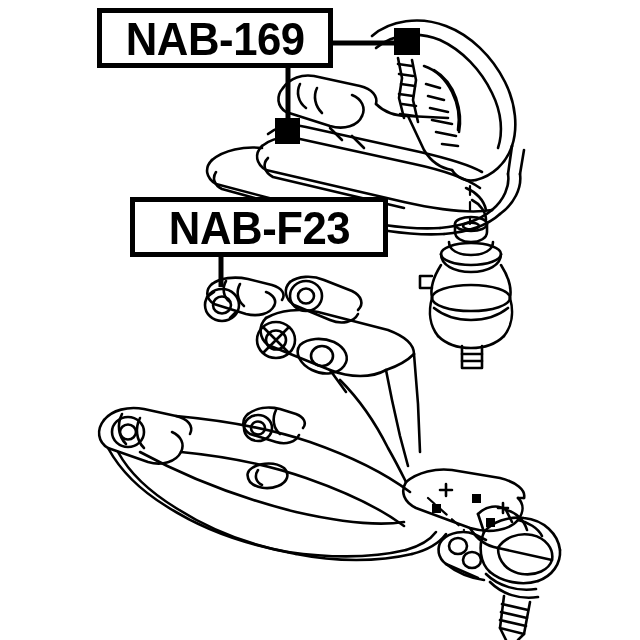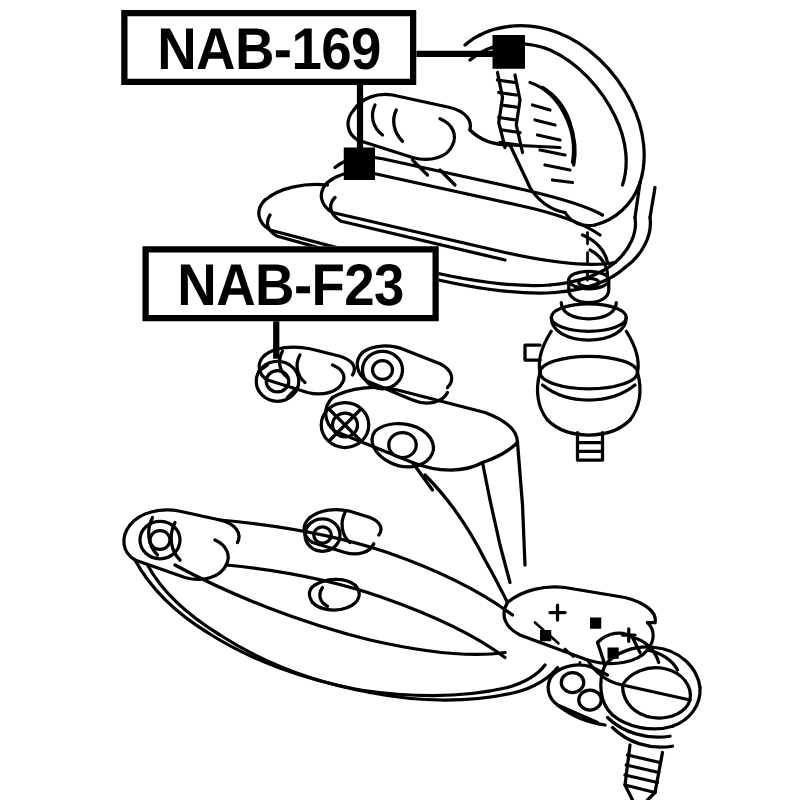--- a/index.html
+++ b/index.html
@@ -48,23 +48,23 @@
   #callout-nab-169 {
     left: 97px;
     top: 8px;
     width: 236px;
     height: 60px;
   }
   #callout-nab-169 .callout-text {
     font-size: 47px;
   }
   #callout-nab-f23 {
-    left: 114px;
+    left: 130px;
     top: 197px;
-    width: 237px;
+    width: 258px;
     height: 60px;
   }
   #callout-nab-f23 .callout-text {
     font-size: 47px;
   }
 </style>
 </head>
 <body>
 
 <div id="diagram-root">

